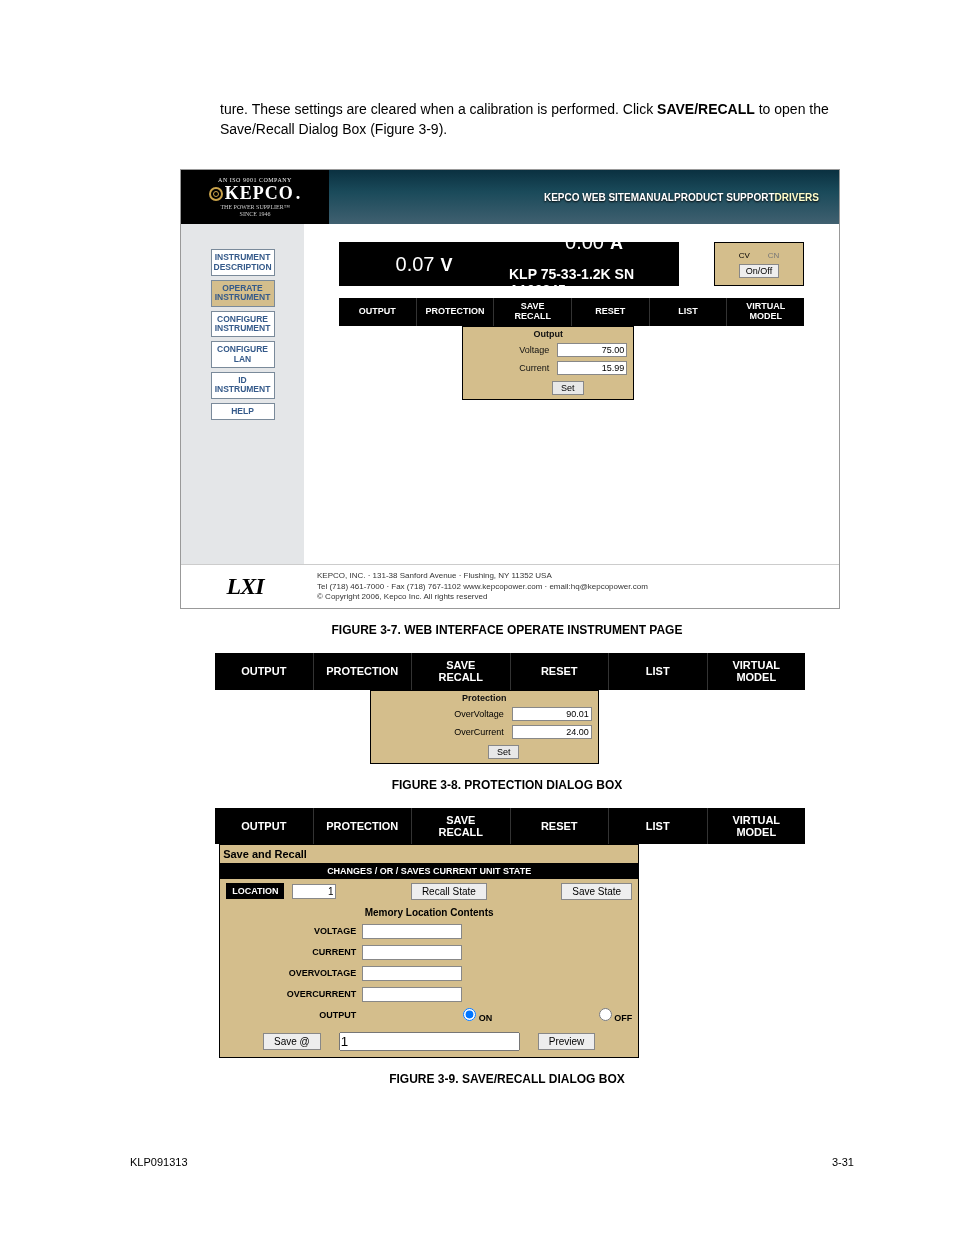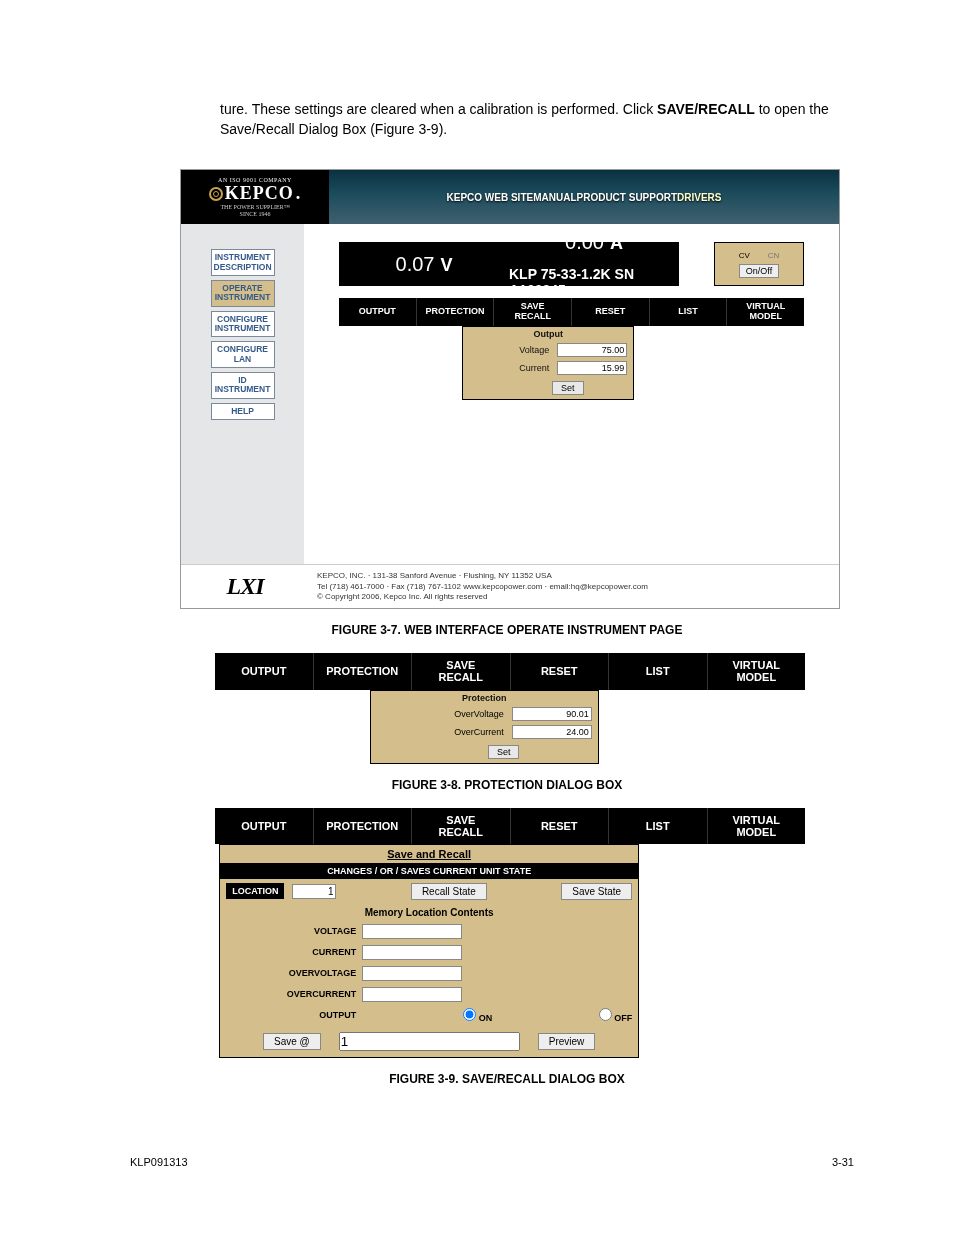--- a/index.html
+++ b/index.html
@@ -30,21 +30,21 @@
     width: 148px;
     background: #000;
     display: flex; flex-direction: column; align-items: center; justify-content: center;
     font-family: serif; text-align: center;
   }
   .app-logo-top { font-size: 6px; color: #eee; letter-spacing: 0.5px; }
   .app-logo-brand { font-weight: bold; font-size: 18px; letter-spacing: 1px; display:flex; align-items:center; gap:2px;}
   .app-logo-brand .ring { display:inline-block; width:14px; height:14px; border:2px solid #c9a24a; border-radius:50%; position:relative;}
   .app-logo-brand .ring::after{content:'';position:absolute;inset:2px;border:1px solid #c9a24a;border-radius:50%;}
   .app-logo-sub { font-size: 6px; color: #ccc; line-height:1.1;}
-  .app-nav { flex:1; display:flex; align-items:center; justify-content:center; padding:0 20px;}
+  .app-nav { flex:1; display:flex; align-items:center; justify-content:flex-end; padding:0 20px;}
   .app-nav-item { color:#fff; font-weight:bold; font-size:10px; text-shadow:0 1px 2px #000;}
   .app-nav-item.drivers { color:#ffc; }
 
   .app-body { display:flex; min-height: 340px;}
   .app-sidebar { width:128px; background:#e4e6e8; padding: 25px 8px; display:flex; flex-direction:column; gap:4px; align-items:center;}
   .side-btn {
     width: 64px; background:#fff; border:1px solid #7a8a9a;
     color:#355a8a; font-size:8.5px; font-weight:bold; text-align:center;
     padding:3px 2px; line-height:1.1; cursor:pointer;
   }
@@ -92,21 +92,21 @@
   .panel { width:590px; margin-left:85px; }
   .panel .tabbar { margin:0; }
   .panel .tab { padding:6px 2px; font-size:11px;}
   .panel-body { display:flex; }
   .panel-body .psl{flex:1.5;} .panel-body .psr{flex:2;}
   .protection-box { background:#d4be8c; border:1px solid #000; flex:2.2; font-size:10px;}
   .protection-box .dlg-row input[type=text]{width:80px;}
   .protection-box .dlg-row label{color:#000;}
 
   .sr-box { background:#d4be8c; border:1px solid #000; flex:3.6; font-size:10px;}
-  .sr-title { background:#d4be8c; text-align:center; font-weight:bold; padding:3px; font-size:11px; color:#000;text-decoration:underline;}
+  .sr-title { background:#d4be8c; text-align:left; font-weight:bold; padding:3px; font-size:11px; color:#000;}
   .sr-sub { background:#000; color:#fff; text-align:center; font-weight:bold; font-size:9px; padding:3px;}
   .sr-row { display:flex; align-items:center; padding:4px 6px; gap:8px;}
   .loc-label { background:#000; color:#fff; font-weight:bold; font-size:9px; padding:3px 6px;}
   .sr-row input.num{ width:44px; text-align:right; font-size:10px; border:1px solid #888; padding:1px 2px;}
   .state-btn { background:#eee; border:1px solid #888; font-size:10px; padding:2px 10px;}
   .sr-sec-title { text-align:center; font-weight:bold; font-size:10px; padding:3px; color:#000;}
   .mem-row { display:flex; align-items:center; padding:3px 6px; gap:6px;}
   .mem-row label { width:130px; text-align:right; font-weight:bold; font-size:9px; color:#000;}
   .mem-row input[type=text]{ width:100px; border:1px solid #888; font-size:10px; padding:1px 2px;}
   .mem-row .radio-grp{ display:flex; gap:10px; font-size:10px; align-items:center;}

